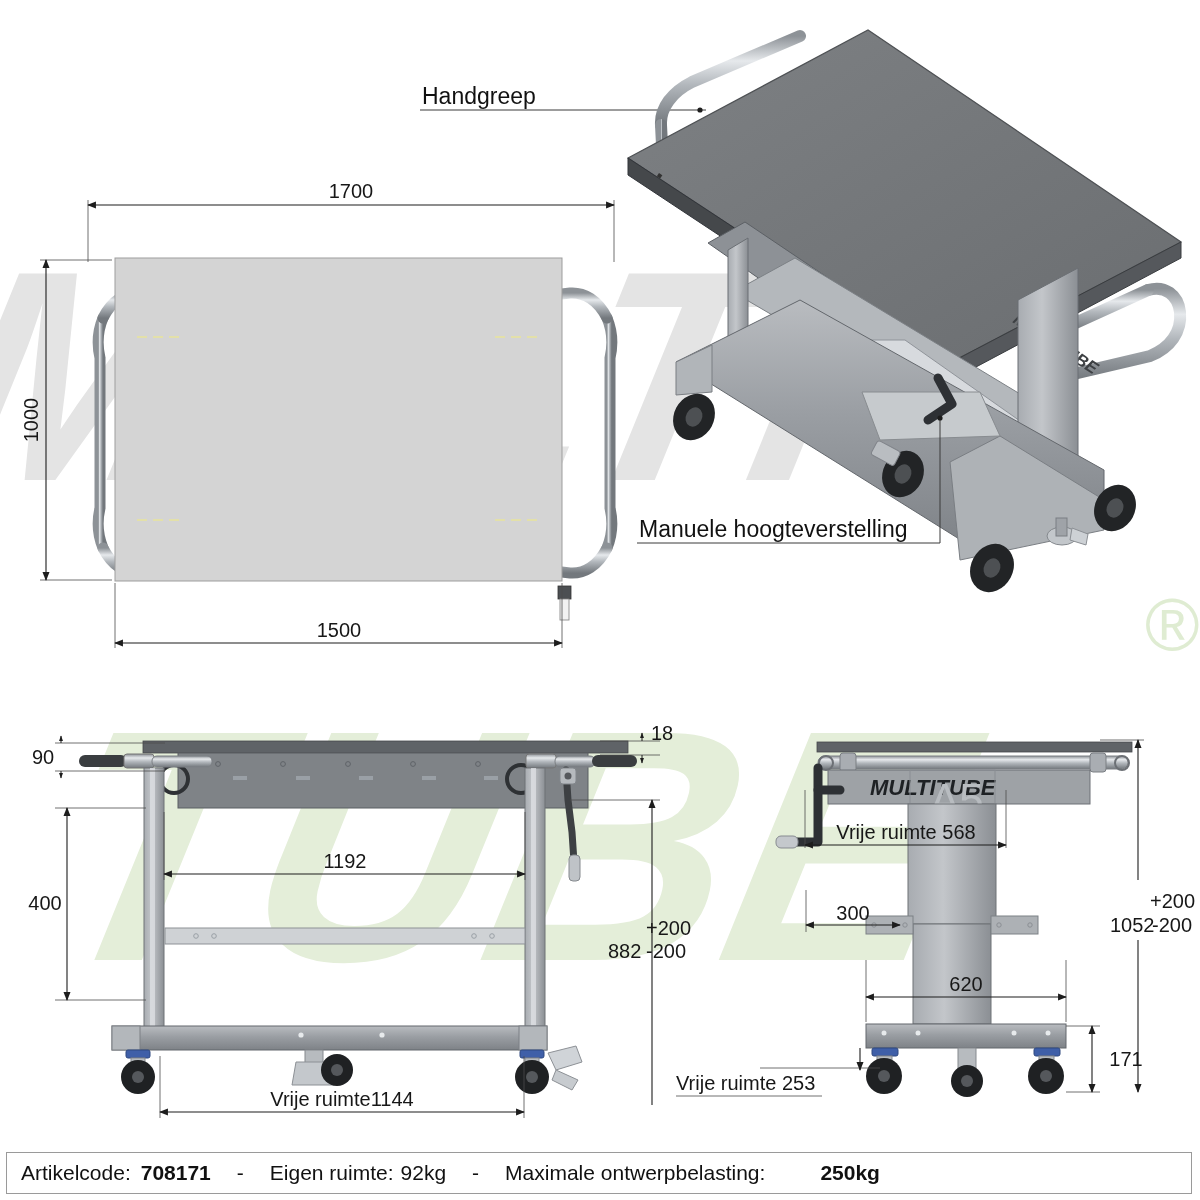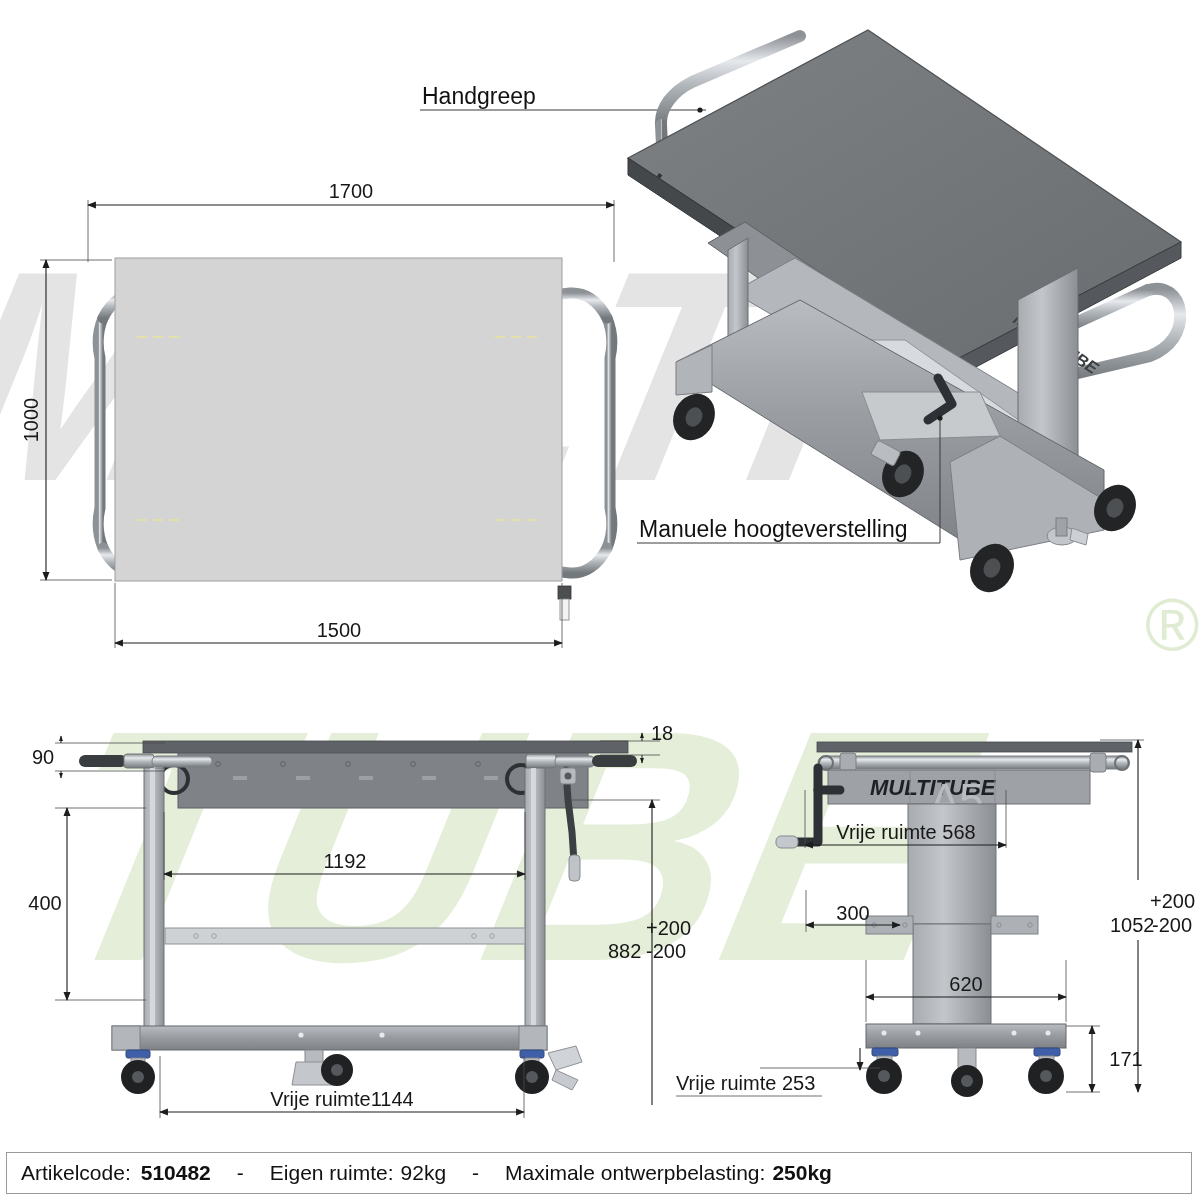--- a/index.html
+++ b/index.html
@@ -420,22 +420,22 @@
       <line x1="860" y1="1048" x2="860" y2="1070" stroke="#1d1d1d" stroke-width="1.1" marker-end="url(#ar)"></line>
       <line x1="676" y1="1096" x2="822" y2="1096" stroke="#4d4d4d" stroke-width="0.8"></line>
       <text class="dimtxt" x="676" y="1090" text-anchor="start">Vrije ruimte 253</text>
     </g>
   </g>
 
 </svg>
 
 <div class="footbar">
   <span class="foottext">Artikelcode:</span>
-  <span class="foottext" style="padding-left:10px;font-weight:bold;">510482</span>
+  <span class="foottext" style="padding-left:10px;font-weight:bold;">708171</span>
   <span class="foottext" style="padding-left:26px;">-</span>
   <span class="foottext" style="padding-left:26px;">Eigen ruimte:</span>
   <span class="foottext" style="padding-left:7px;font-weight:normal;">92kg</span>
   <span class="foottext" style="padding-left:26px;">-</span>
   <span class="foottext" style="padding-left:26px;">Maximale ontwerpbelasting:</span>
-  <span class="foottext" style="padding-left:7px;font-weight:bold;">250kg</span>
+  <span class="foottext" style="padding-left:7px;font-weight:bold;margin-left:48px;">250kg</span>
 </div>
 
 </div>
 
 </body></html>

